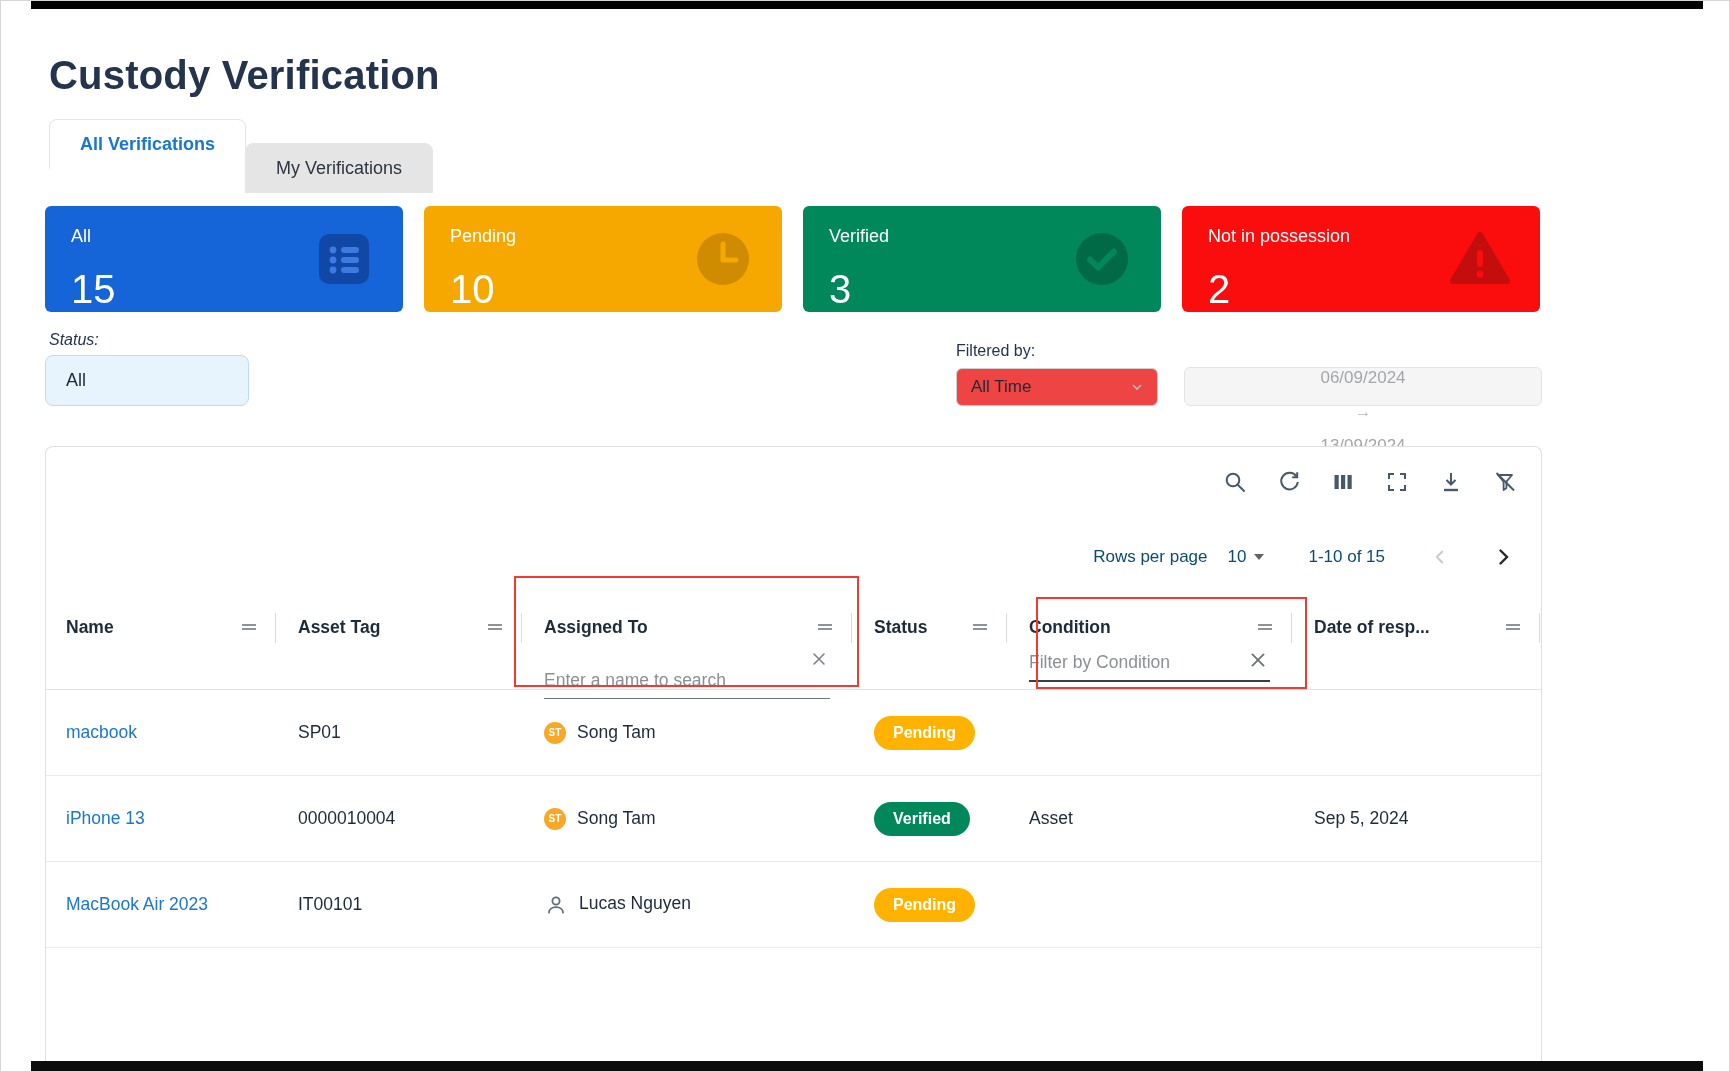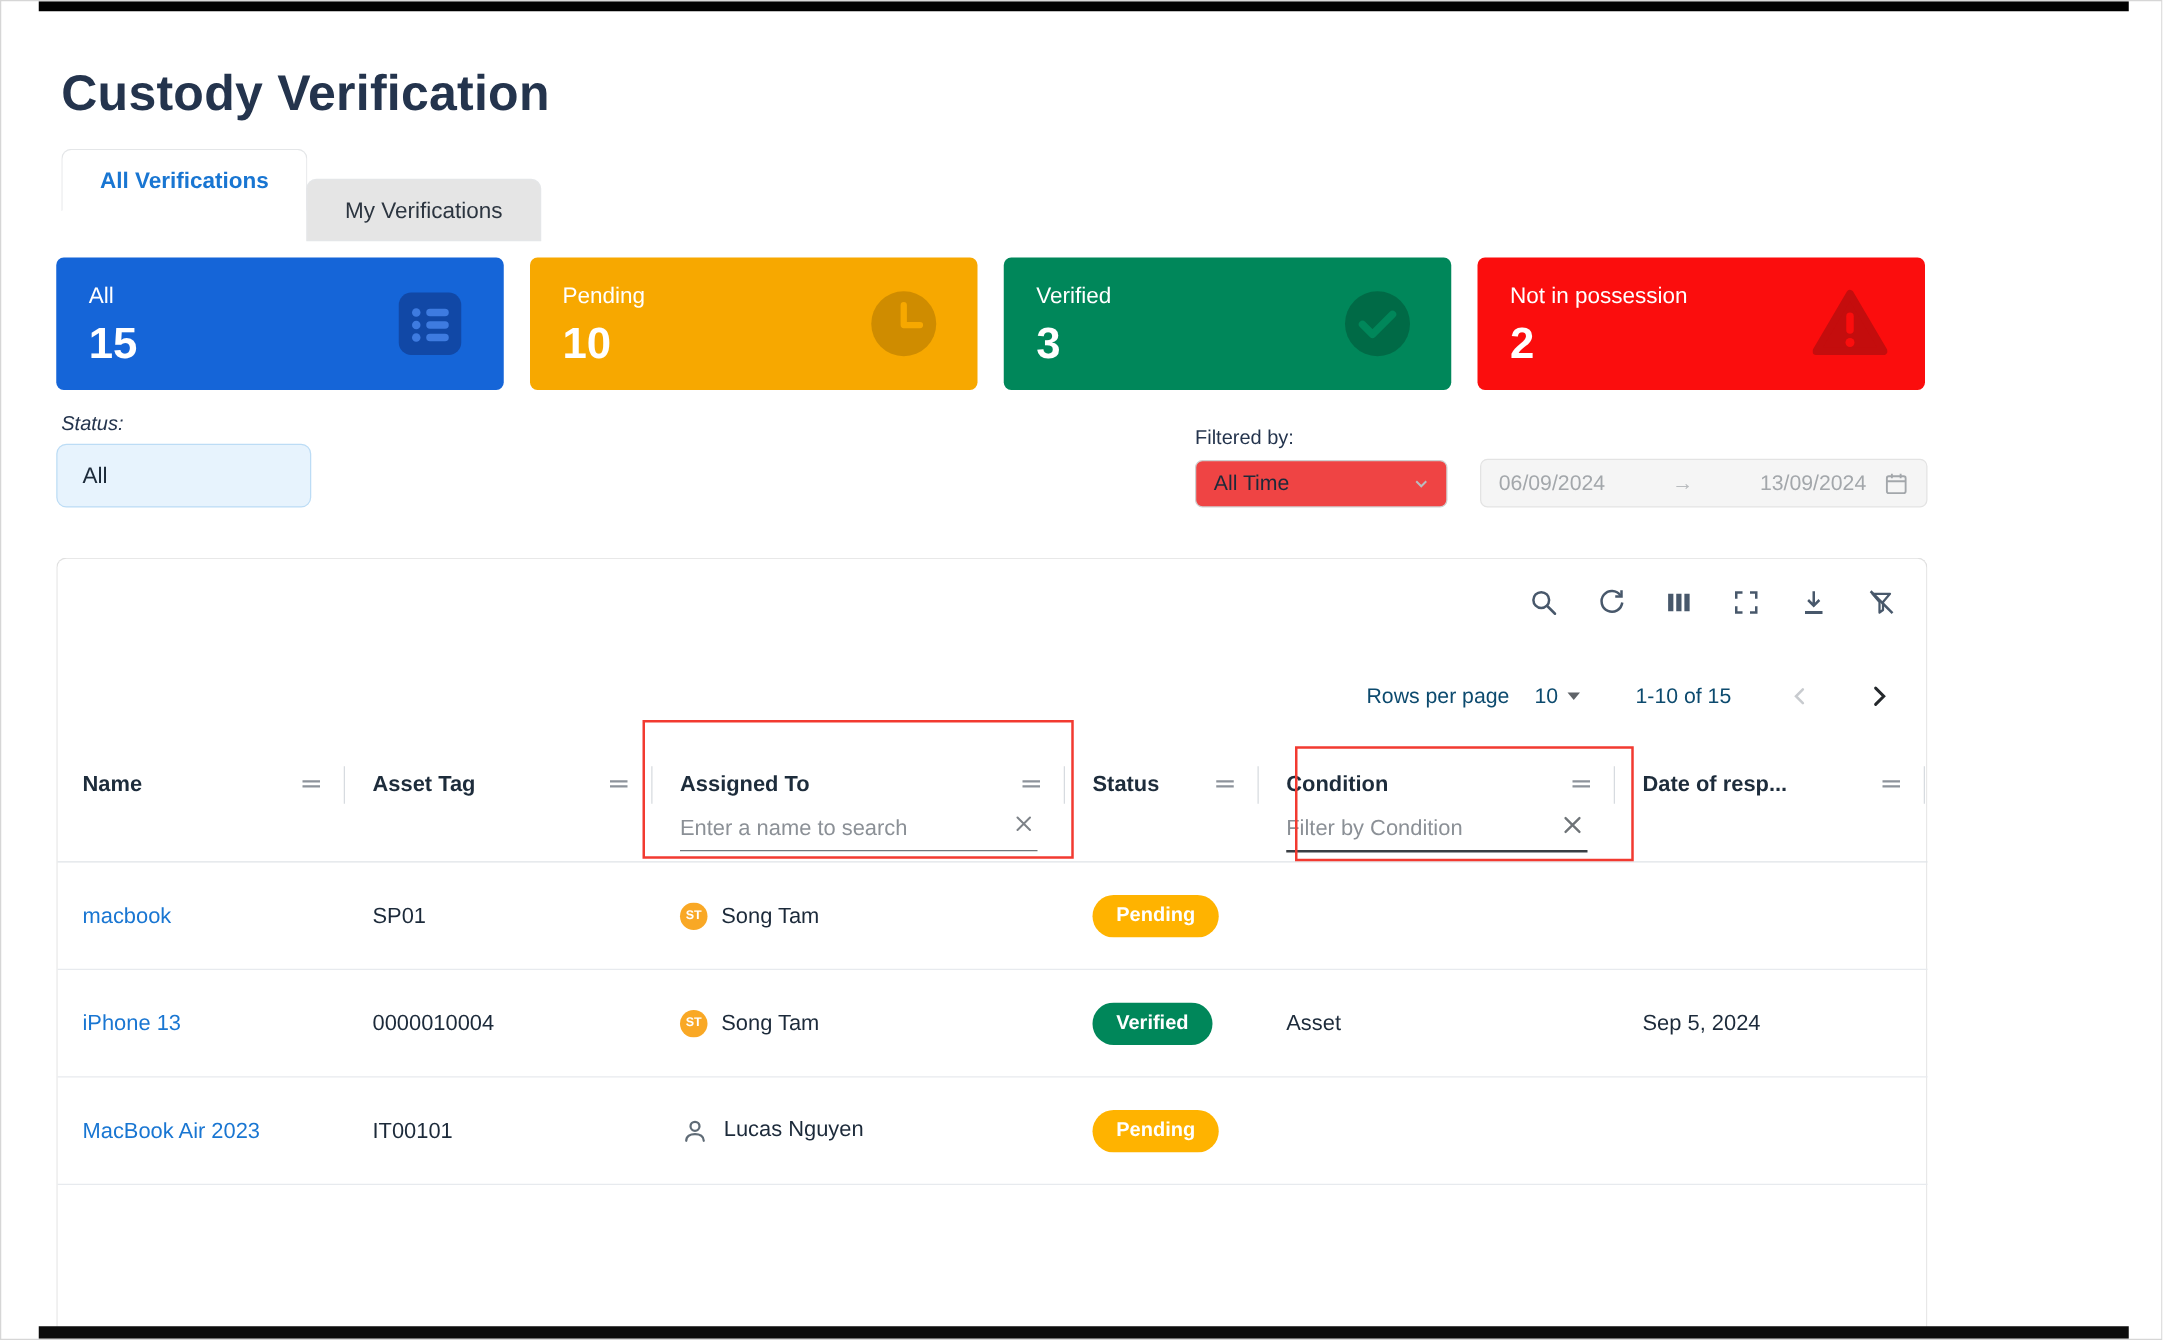--- a/index.html
+++ b/index.html
@@ -19,37 +19,37 @@
   .tabs{ position:absolute; left:48px; top:118px; display:flex; }
   .tab{ height:50px; line-height:48px; padding:0 30px; font-size:18px; border:1px solid #e4e6e8;
         background:#fff; cursor:pointer; color:#2c3540; border-radius:8px 8px 0 0; }
   .tab.active{ color:#1976d2; font-weight:700; border-bottom-color:#fff; }
   .tab:not(.active){ background:#e5e5e5; margin-left:-1px;margin-top:24px; }
 
   
   .cards{ position:absolute; left:44px; top:205px; display:flex; gap:21px; }
   .card{ width:358px; height:106px; border-radius:6px; padding:20px 26px; color:#fff; position:relative; cursor:pointer;}
   .card-label{ font-size:18px; }
-  .card-value{ font-size:35px; font-weight:700; margin-top:8px; }
+  .card-value{ font-size:40px; font-weight:400; margin-top:20px; }
   .card-icon{ position:absolute; right:30px; top:50%; transform:translateY(-50%); }
   .card.blue{ background:#1565d8; }
   .card.amber{ background:#f7a800; }
   .card.green{ background:#00875a; }
   .card.red{ background:#fb0d0d; }
 
   
   .status-label{ position:absolute; left:48px; top:330px; font-size:16px; color:#24344d;font-style:italic; }
   .status-select{ position:absolute; left:44px; top:354px; width:204px; height:51px; background:#e7f3fd;
     border:1px solid #bcdcf5; border-radius:8px; line-height:49px; padding-left:20px; font-size:18px; color:#1c2a3a; cursor:pointer;}
   .filtered-by-label{ position:absolute; left:955px; top:341px; font-size:16px; color:#24344d; }
   .time-select{ position:absolute; left:955px; top:367px; width:202px; height:38px; border:1px solid #cfcfcf;
     border-radius:6px; display:flex; align-items:center; justify-content:space-between; padding:0 12px 0 14px; font-size:17px; cursor:pointer; background:#ef4444;}
   .date-range{ position:absolute; left:1183px; top:366px; width:358px; height:39px; background:#f5f5f5;
     border:1px solid #e3e3e3; border-radius:6px; display:flex; align-items:center; padding:0 14px; gap:14px;
-    font-size:17px; color:#a3a7ab; cursor:pointer;}
+    font-size:17px; color:#a3a7ab; cursor:pointer;flex-direction:column;}
   .date-range .arrow{ color:#b9bcbf; flex:1; text-align:center; }
   .date-range svg{ margin-left:auto; }
 
   
   .table-card{ position:absolute; left:44px; top:445px; width:1497px; height:618px; background:#fff;
     border:1px solid #e0e0e0; border-bottom:none; border-radius:8px 8px 0 0; }
   .toolbar{ position:absolute; top:23px; right:24px; display:flex; gap:30px; }
   .tool-btn{ width:24px; height:24px; cursor:pointer; display:block; }
 
   .pagination{ position:absolute; top:95px; right:24px; height:30px; display:flex; align-items:center; font-size:17px; color:#0c4a6e;}
@@ -64,21 +64,21 @@
   .grid-header{ position:absolute; top:150px; left:0; height:93px; border-bottom:1px solid #dfe3e8; }
   .hcell{ position:relative; padding:14px 8px 0 20px; }
   .hcell .label-row{ display:flex; align-items:center; height:32px; }
   .hcell .label{ font-size:17.5px; font-weight:700; color:#1d2c3b; white-space:nowrap; overflow:hidden; text-overflow:ellipsis;}
   .drag-icon{ margin-left:auto; margin-right:12px; cursor:pointer; flex:none;}
   .hcell .divider{ position:absolute; right:2px; top:16px; width:1px; height:30px; background:#d7dbe0; cursor:col-resize;}
   .hfilter{ position:relative; margin-top:7px; width:calc(100% - 16px); }
   .hfilter input{ width:100%; border:none; outline:none; background:transparent; font-size:17.5px;
      font-family:"Liberation Sans", sans-serif; color:#3c4043; padding:2px 26px 7px 0; }
   .hfilter input::placeholder{ color:#8b9096; }
-  .hfilter.assigned input{ border-bottom:1.5px solid #70757a; }
+  .hfilter.assigned input{ border-bottom:1.5px solid #70757a;margin-top:18px; }
   .hfilter.condition input{ border-bottom:2px solid #3a3f44; }
   .clear-x{ position:absolute; right:2px; top:0; cursor:pointer; }
 
   .grid-rows{ position:absolute; top:243px; left:0; }
   .grid-row{ height:86px; border-bottom:1px solid #e7eaee; align-items:center; }
   .cell{ padding-left:20px; font-size:17.5px; color:#1c2a3a; white-space:nowrap; overflow:hidden;}
   .cell.name a{ color:#1976d2; text-decoration:none; cursor:pointer; }
   .cell.assigned{ display:flex; align-items:flex-start; gap:11px; }
   .avatar{ width:22px; height:22px; border-radius:50%; background:#f9a825; color:#fff; font-size:10px;
      font-weight:700; display:flex; align-items:center; justify-content:center; flex:none;}

